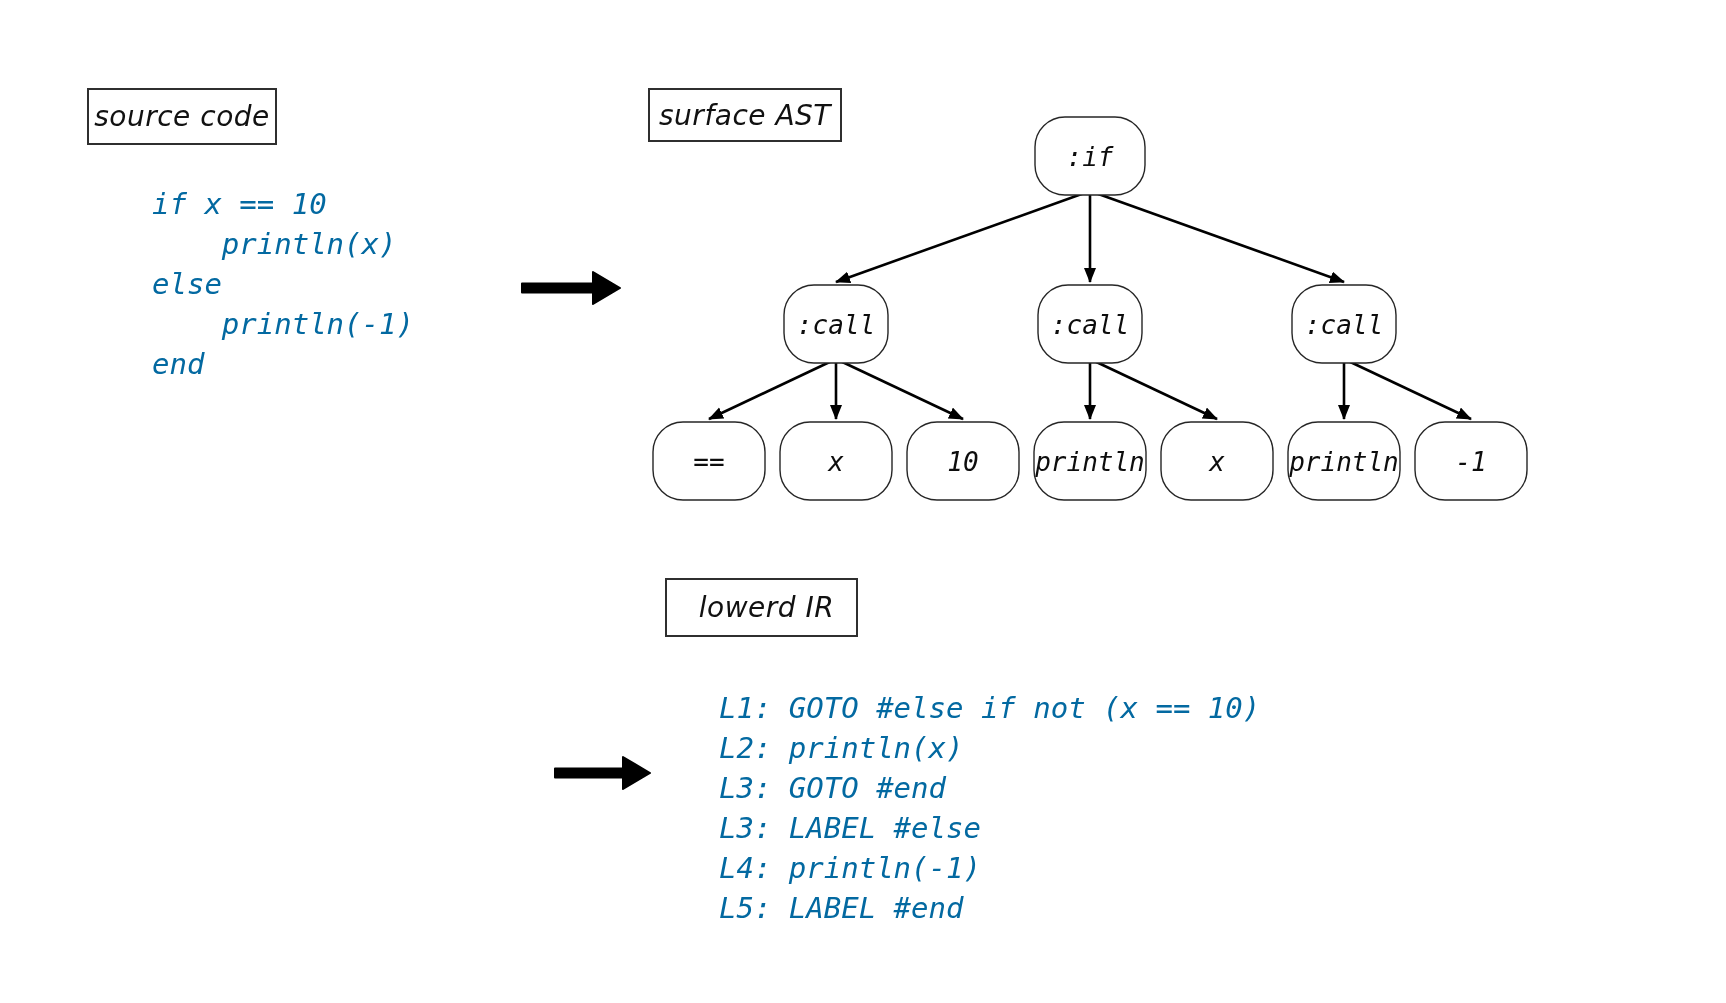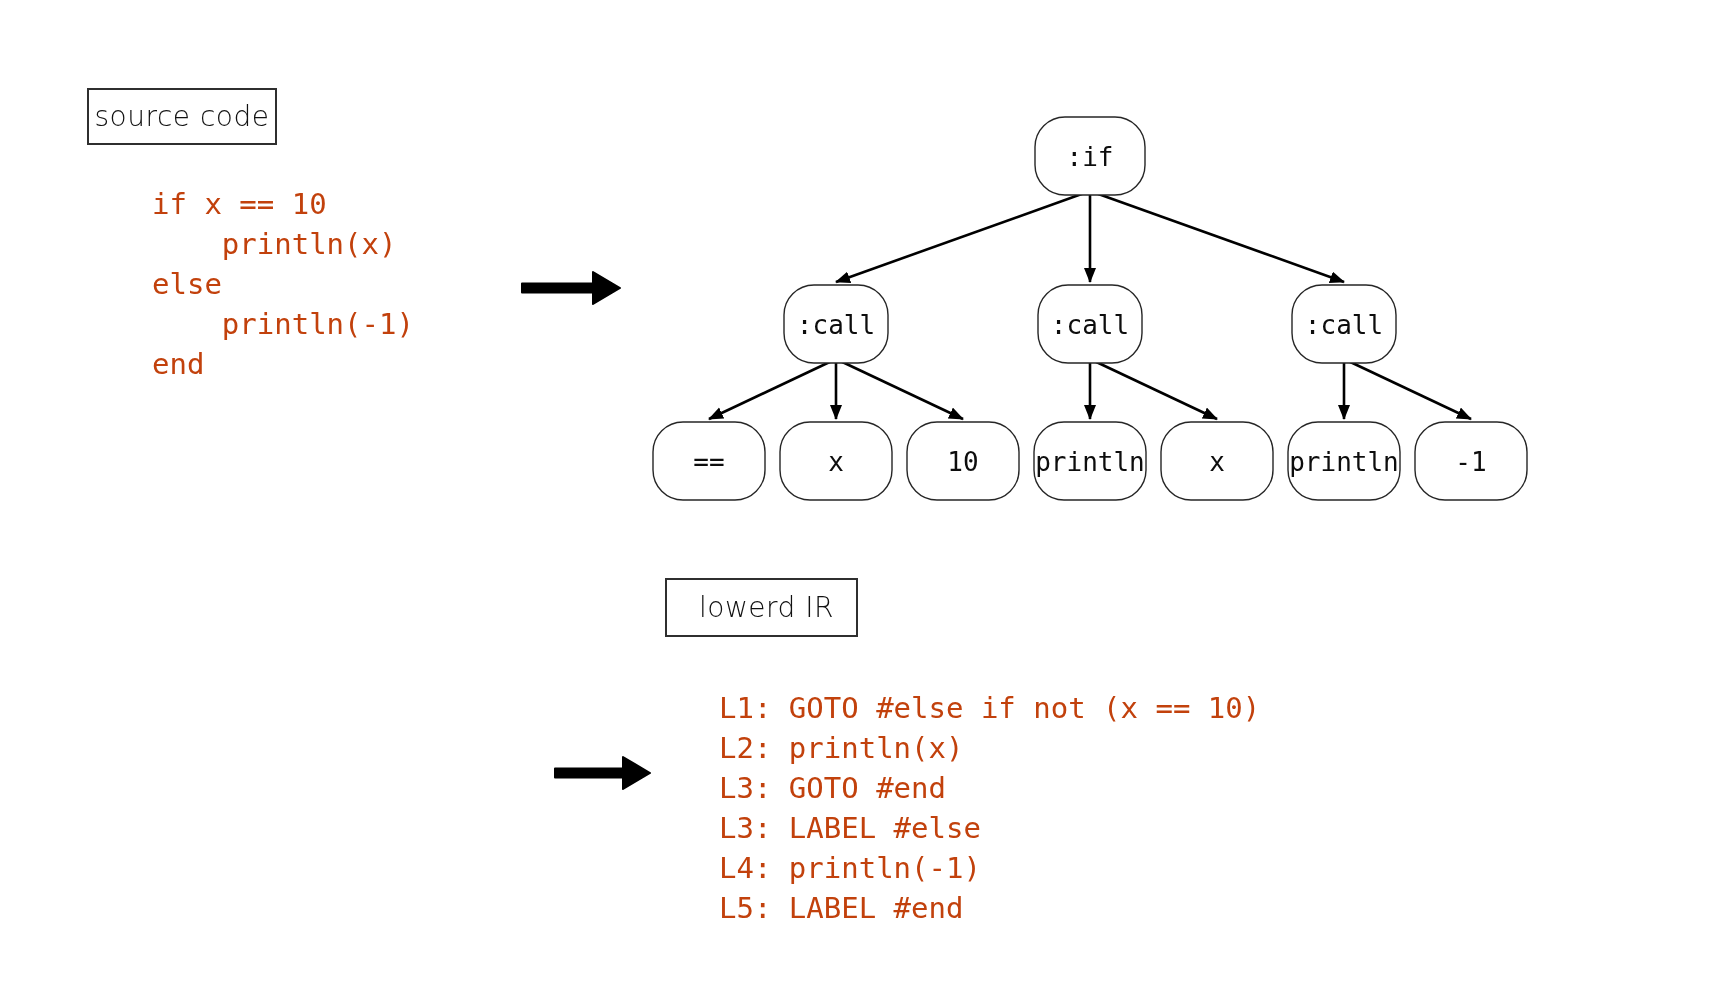--- a/index.html
+++ b/index.html
@@ -8,20 +8,21 @@
     background: #ffffff;
   }
   .canvas {
     position: relative;
     width: 1726px;
     height: 1003px;
     background: #ffffff;
     font-family: "DejaVu Sans", "Liberation Sans", sans-serif;
     color: #111111;
     overflow: hidden;
+    font-style: italic;
   }
   .label-box {
     position: absolute;
     border: 2px solid #2f2f2f;
     background: #ffffff;
     display: flex;
     align-items: center;
     justify-content: center;
     font-size: 28px;
     font-weight: 300;
@@ -29,21 +30,21 @@
     color: #111111;
     box-sizing: border-box;
   }
   .code-block {
     position: absolute;
     margin: 0;
     font-family: "DejaVu Sans Mono", "Liberation Mono", monospace;
     font-size: 29px;
     line-height: 40px;
     white-space: pre;
-    color: #c2410c;
+    color: #0369a1;
   }
   #src-label  { left: 87px;  top: 88px;  width: 190px; height: 57px; }
   #ast-label  { left: 648px; top: 88px;  width: 194px; height: 54px; }
   #ir-label   { left: 665px; top: 578px; width: 193px; height: 59px; padding-left: 10px; }
   #src-code   { left: 152px; top: 184px; }
   #ir-code    { left: 719px; top: 688px; }
   #overlay-svg {
     position: absolute;
     left: 0;
     top: 0;
@@ -80,20 +81,23 @@
   <div id="src-label" class="label-box">
     <span>source code</span>
   </div>
 
   <pre id="src-code" class="code-block">if x == 10
     println(x)
 else
     println(-1)
 end</pre>
 
+  <div id="ast-label" class="label-box">
+    <span>surface AST</span>
+  </div>
 
   <div id="ir-label" class="label-box">
     <span>lowerd IR</span>
   </div>
 
   <pre id="ir-code" class="code-block">L1: GOTO #else if not (x == 10)
 L2: println(x)
 L3: GOTO #end
 L3: LABEL #else
 L4: println(-1)

